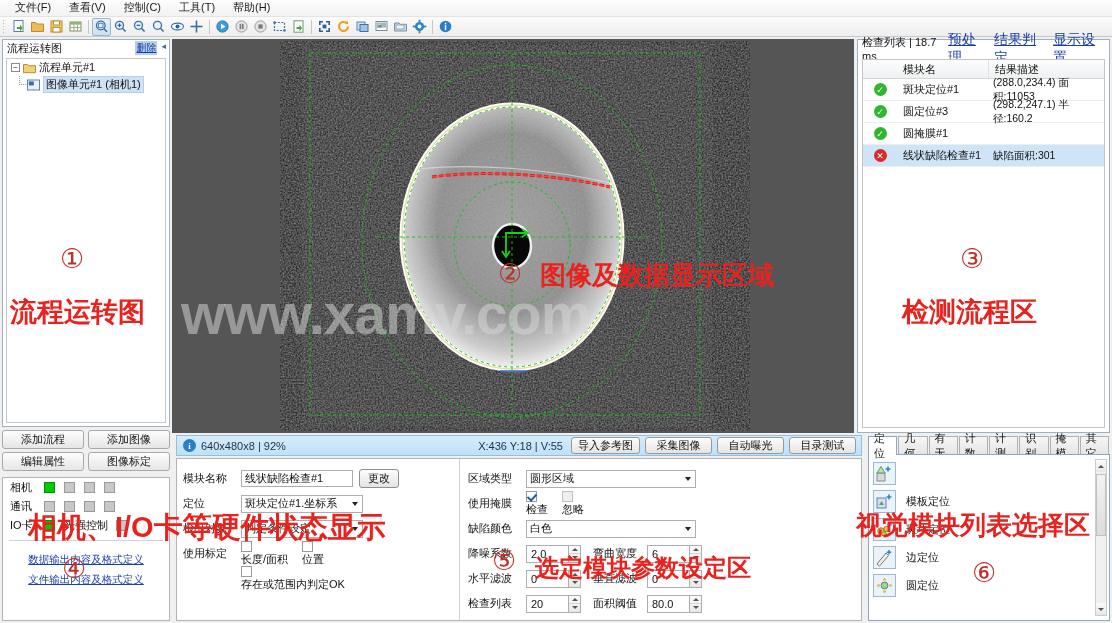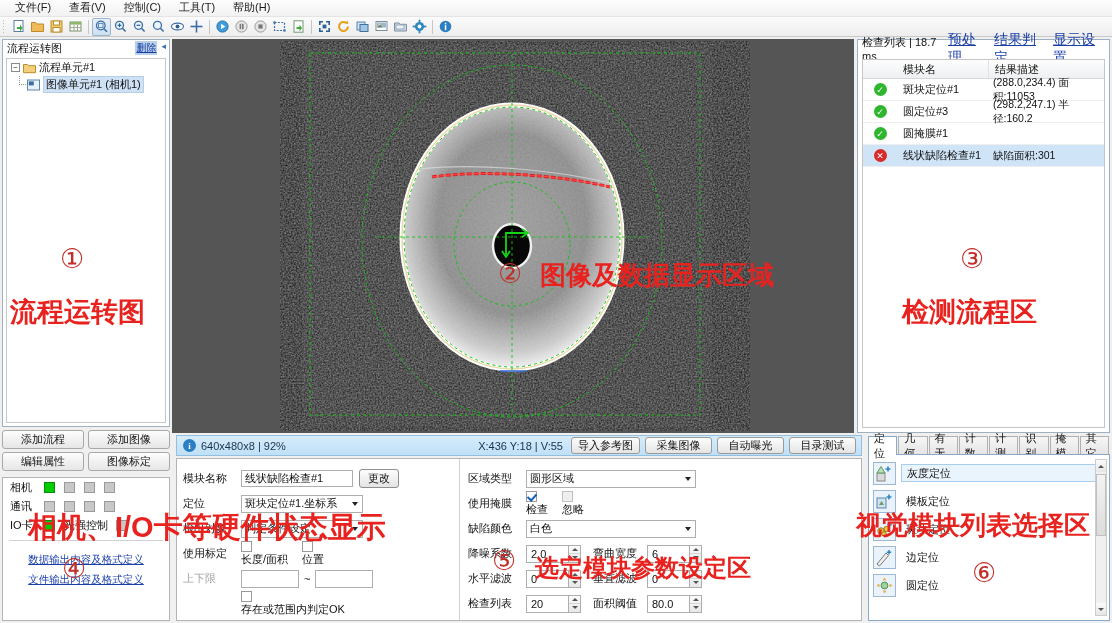--- a/index.html
+++ b/index.html
@@ -545,26 +545,20 @@
         <div class="chk">
           <div class="chkbox"></div>
           <span class="chk-label">长度/面积</span>
         </div>
         <div class="chk">
           <div class="chkbox"></div>
           <span class="chk-label">位置</span>
         </div>
       </div>
 
-      <div class="pr">
-        <div class="pr-label" style="color:#a5a5a5;">上下限</div>
-        <div class="txtin" style="width:58px;height:18px;"></div>
-        <span class="tilde">~</span>
-        <div class="txtin" style="width:58px;height:18px;"></div>
-      </div>
 
       <div class="pr">
         <div style="width:58px;"></div>
         <div class="chk">
           <div class="chkbox"></div>
           <span class="chk-label">存在或范围内判定OK</span>
         </div>
       </div>
     </div>
 
@@ -744,21 +738,20 @@
     <div class="mod-list">
 
       <div class="mod-item sel">
         <div class="mod-icon">
           <svg width="19" height="19" viewBox="0 0 19 19">
               <rect x="2" y="9" width="8" height="8" fill="#d9d9d9" stroke="#8a8a8a"></rect>
               <path d="M2 9 L6 2.5 L10 9Z" fill="#b8e0b8" stroke="#5f9a5f"></path>
               <path d="M13 2.5v5M10.5 5h5" stroke="#2e86c1" stroke-width="1.6"></path>
             </svg>
         </div>
-        <div class="mod-name">灰度定位</div>
       </div>
 
       <div class="mod-item">
         <div class="mod-icon">
           <svg width="19" height="19" viewBox="0 0 19 19">
               <rect x="2" y="6" width="9" height="10" fill="#cfe2f2" stroke="#5c85ab"></rect>
               <path d="M4 13 L6.5 9 L9 13Z" fill="#6f9a6f"></path>
               <path d="M14 2.5v5M11.5 5h5" stroke="#2e86c1" stroke-width="1.6"></path>
             </svg>
         </div>
@@ -802,20 +795,21 @@
             <span class="tri-up"></span>
           </div>
         <div class="thumb"></div>
         <div class="arw bot">
             <span class="tri-dn"></span>
           </div>
       </div>
     </div>
   </div>
 
+  <div class="watermark">www.xamv.com</div>
 
   <div class="anno-num" style="left:60px; top:243px;">①</div>
   <div class="anno" style="left:10px; top:294px; font-size:27px;">流程运转图</div>
 
   <div class="anno-num" style="left:498px; top:258px;">②</div>
   <div class="anno" style="left:540px; top:258px; font-size:26px;">图像及数据显示区域</div>
 
   <div class="anno-num" style="left:960px; top:243px;">③</div>
   <div class="anno" style="left:902px; top:294px; font-size:27px;">检测流程区</div>
 

